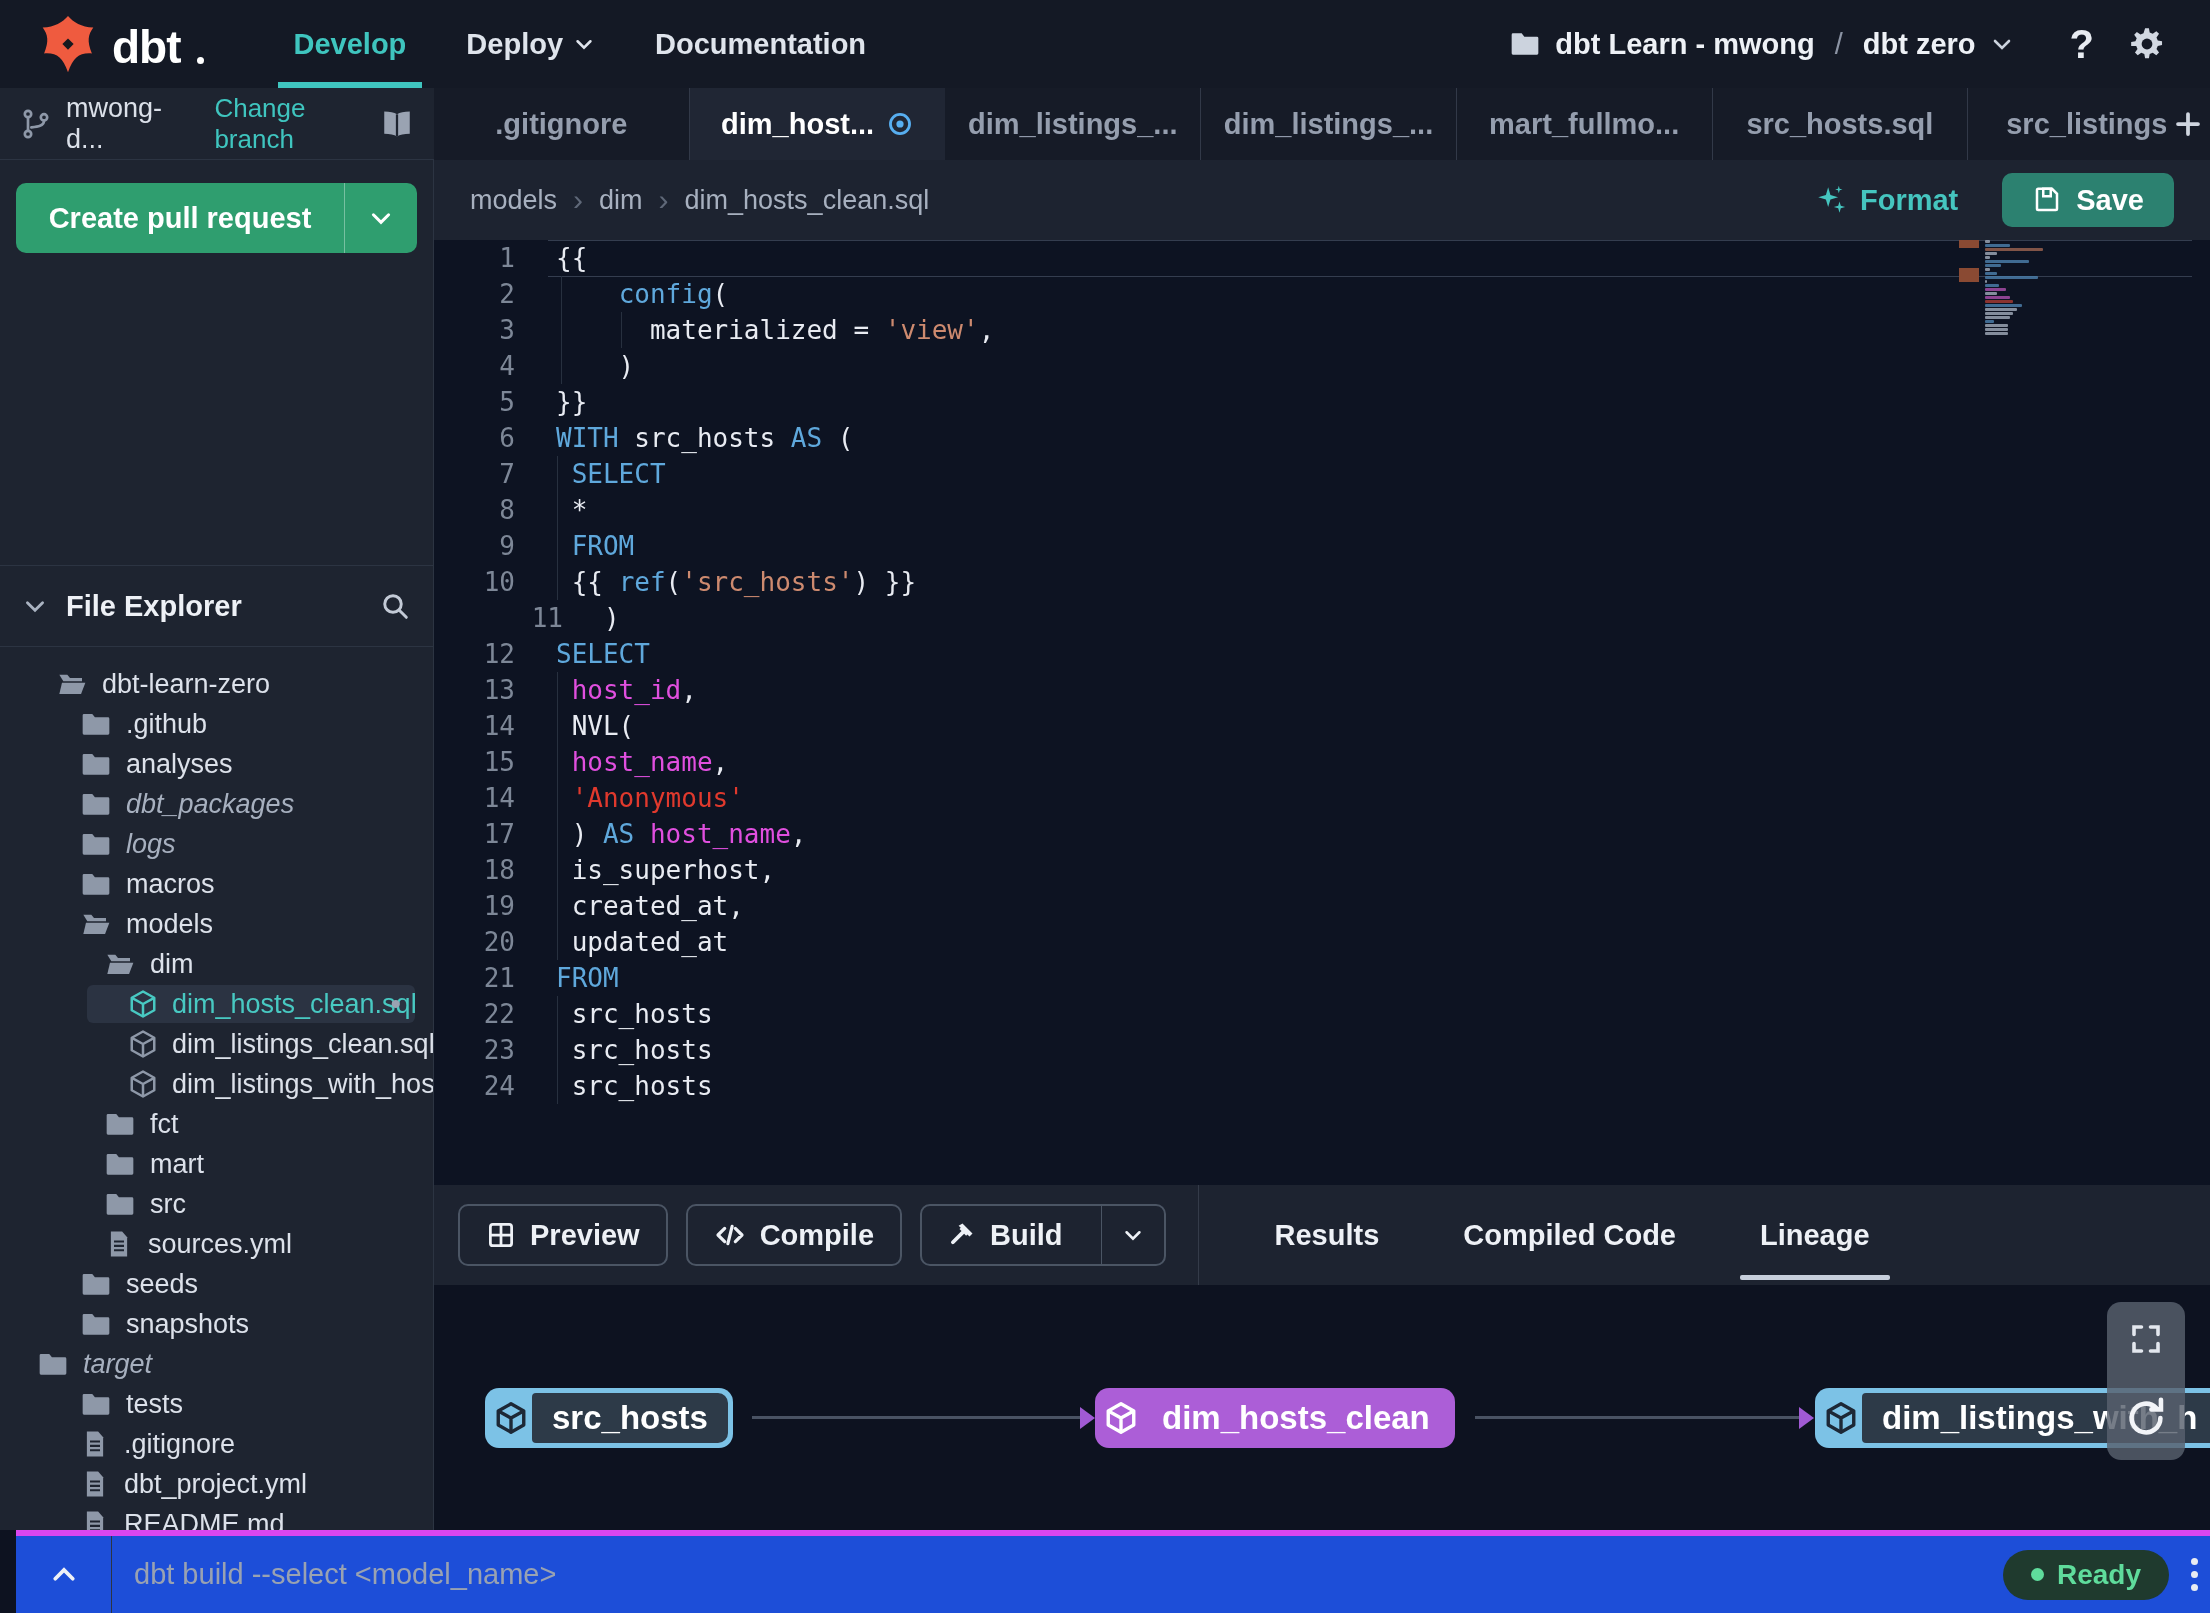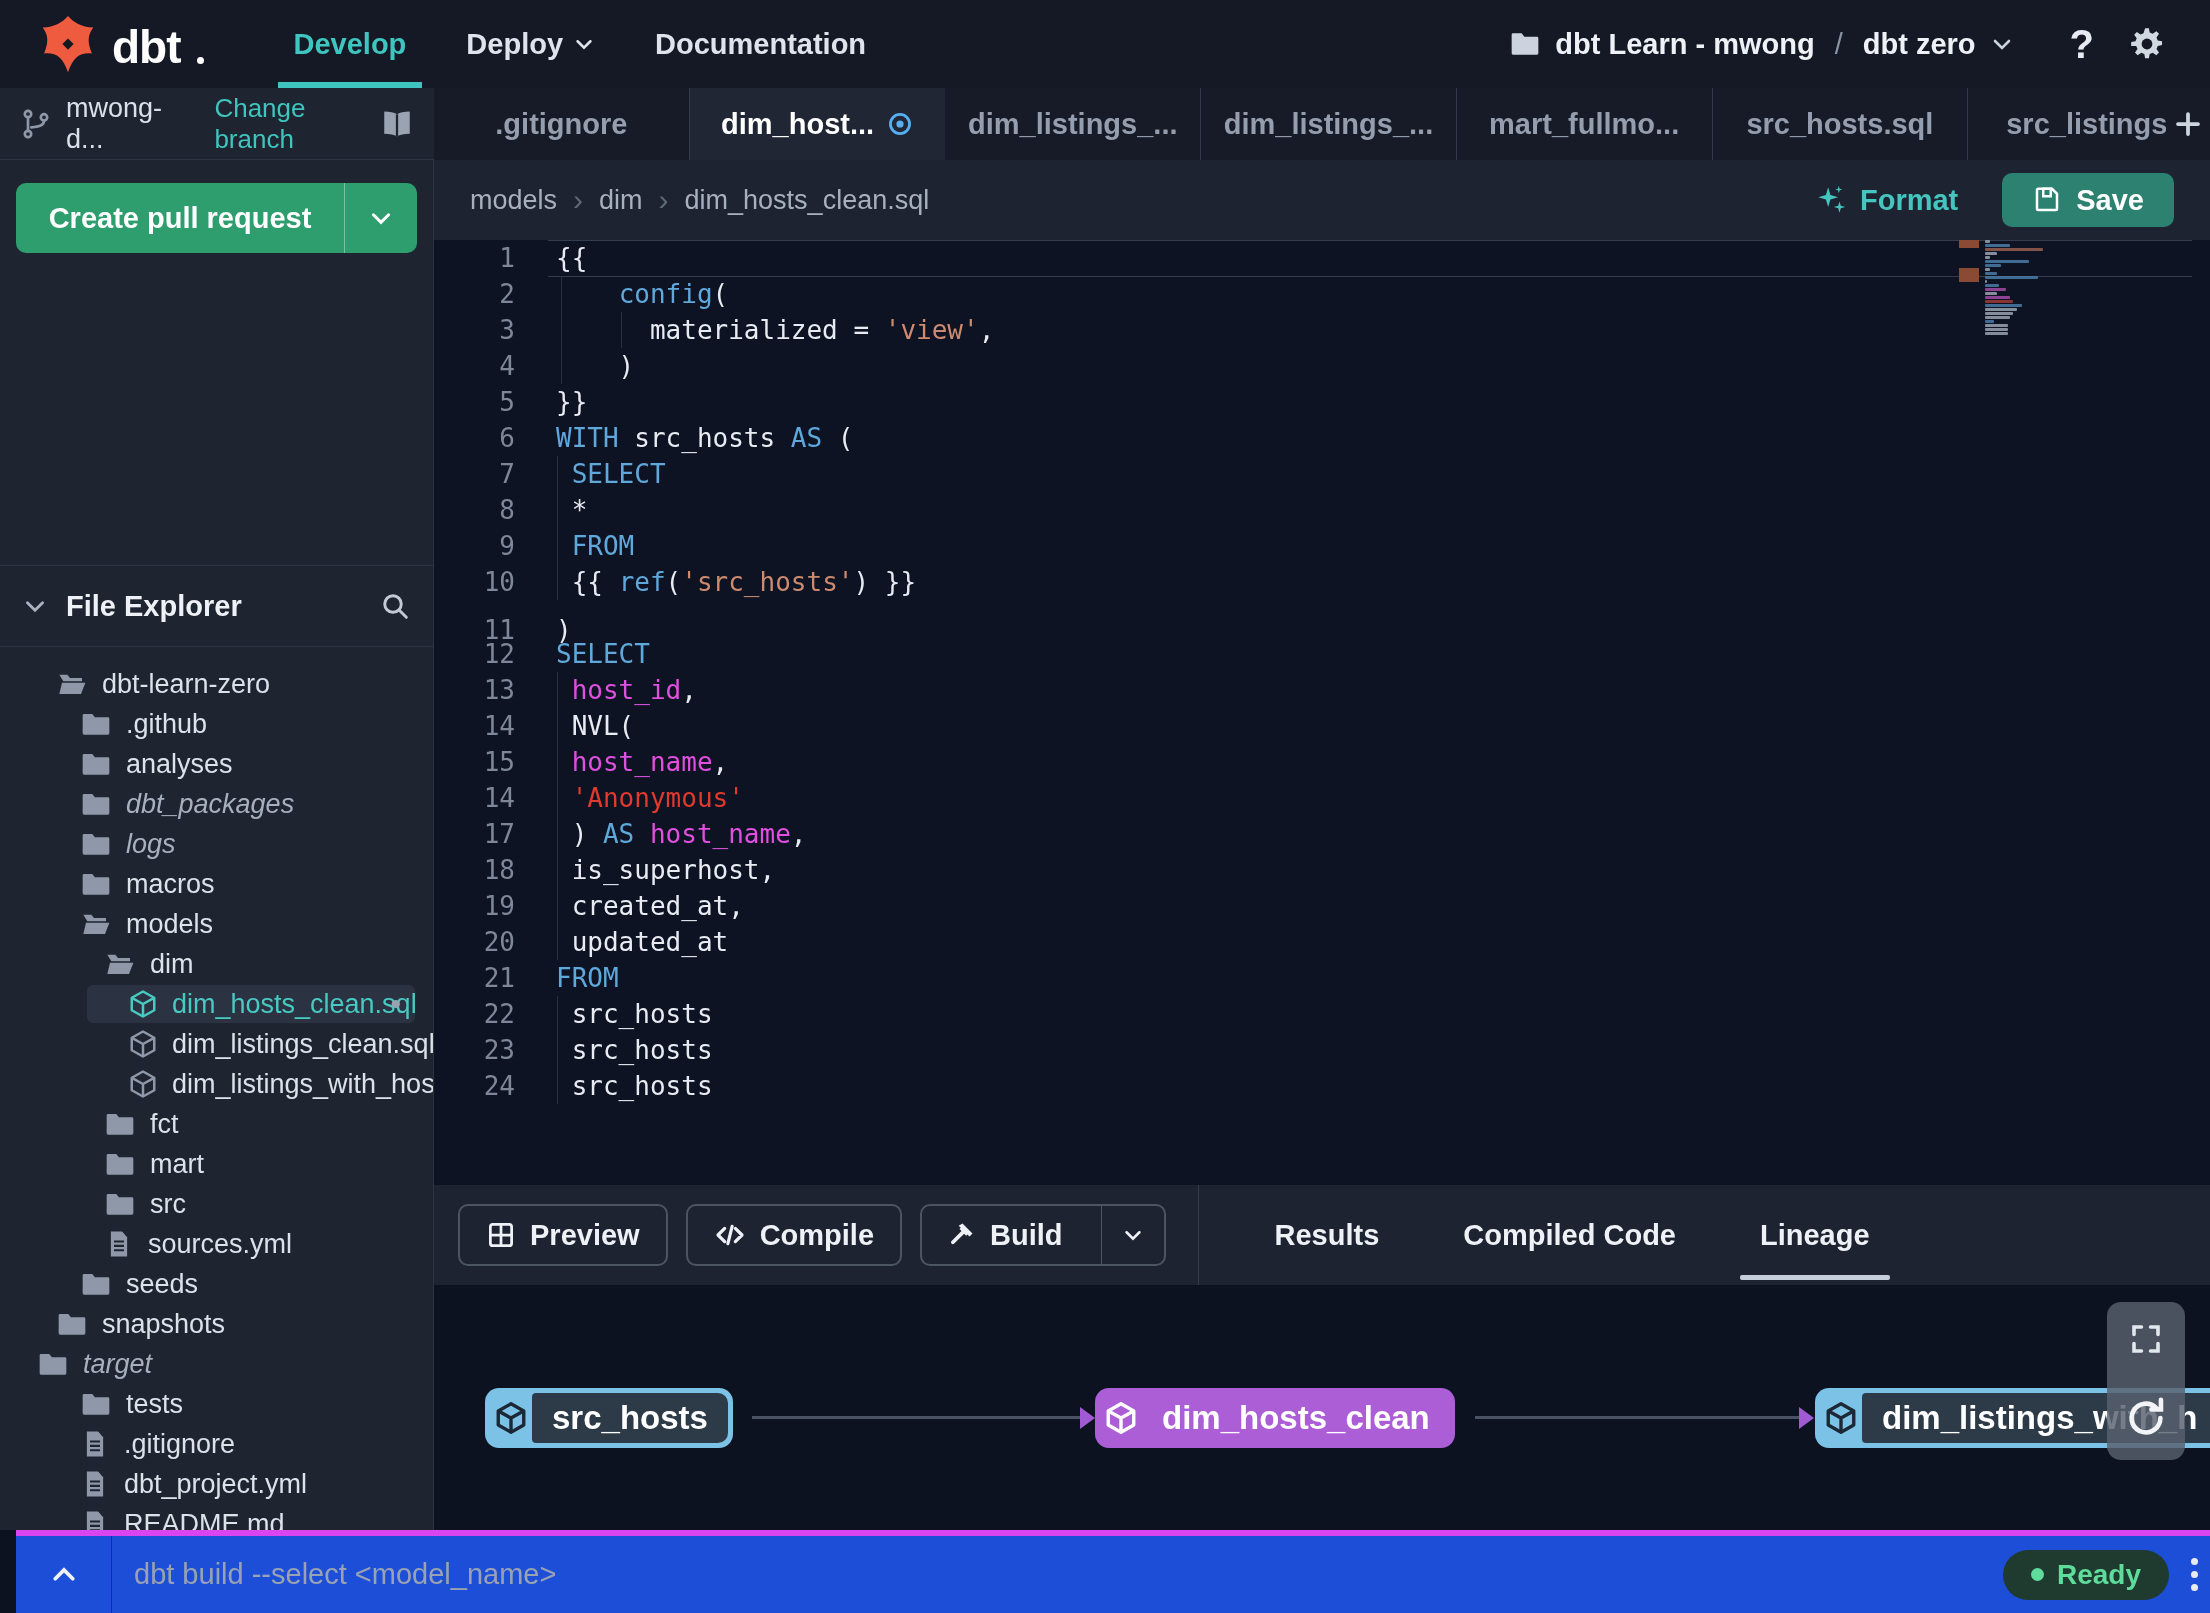--- a/index.html
+++ b/index.html
@@ -337,21 +337,21 @@
           <span class="t-label">sources.yml</span>
         </div>
         <div class="titem" style="padding-left: 80px;">
           <span class="icon t-ic">
             <svg width="32" height="32" viewBox="0 0 24 24" fill="currentColor">
               <path d="M3 4.5h6.2l2 2.5H21a1 1 0 0 1 1 1v11a1 1 0 0 1-1 1H3a1 1 0 0 1-1-1v-13.5a1 1 0 0 1 1-1z"></path>
             </svg>
           </span>
           <span class="t-label">seeds</span>
         </div>
-        <div class="titem" style="padding-left: 56px; text-align: right;">
+        <div class="titem" style="padding-left: 80px; text-align: right;">
           <span class="icon t-ic">
             <svg width="32" height="32" viewBox="0 0 24 24" fill="currentColor">
               <path d="M3 4.5h6.2l2 2.5H21a1 1 0 0 1 1 1v11a1 1 0 0 1-1 1H3a1 1 0 0 1-1-1v-13.5a1 1 0 0 1 1-1z"></path>
             </svg>
           </span>
           <span class="t-label">snapshots</span>
         </div>
         <div class="titem italic" style="padding-left: 37px;">
           <span class="icon t-ic">
             <svg width="32" height="32" viewBox="0 0 24 24" fill="currentColor">
@@ -473,21 +473,21 @@
         <div class="code-row" style="top: 0px;"><div class="ln">1</div><div class="ct"><span class="tok-d">{{</span></div></div>
         <div class="code-row" style="top: 36px;"><div class="ln">2</div><div class="ct"><span class="tok-d">    </span><span class="tok-k">config</span><span class="tok-d">(</span></div></div>
         <div class="code-row" style="top: 72px;"><div class="ln">3</div><div class="ct"><span class="tok-d">      materialized = </span><span class="tok-s">'view'</span><span class="tok-d">,</span></div></div>
         <div class="code-row" style="top: 108px;"><div class="ln">4</div><div class="ct"><span class="tok-d">    )</span></div></div>
         <div class="code-row" style="top: 144px;"><div class="ln">5</div><div class="ct"><span class="tok-d">}}</span></div></div>
         <div class="code-row" style="top: 180px;"><div class="ln">6</div><div class="ct"><span class="tok-k">WITH</span><span class="tok-d"> src_hosts </span><span class="tok-k">AS</span><span class="tok-d"> (</span></div></div>
         <div class="code-row" style="top: 216px;"><div class="ln">7</div><div class="ct"><span class="tok-d"> </span><span class="tok-k">SELECT</span></div></div>
         <div class="code-row" style="top: 252px;"><div class="ln">8</div><div class="ct"><span class="tok-d"> *</span></div></div>
         <div class="code-row" style="top: 288px;"><div class="ln">9</div><div class="ct"><span class="tok-d"> </span><span class="tok-k">FROM</span></div></div>
         <div class="code-row" style="top: 324px;"><div class="ln">10</div><div class="ct"><span class="tok-d"> {{ </span><span class="tok-k">ref</span><span class="tok-d">(</span><span class="tok-s">'src_hosts'</span><span class="tok-d">) }}</span></div></div>
-        <div class="code-row" style="top: 372px;"><div class="ln">11</div><div class="ct"><span class="tok-d">)</span></div></div>
+        <div class="code-row" style="top: 360px; margin-left: 48px;"><div class="ln">11</div><div class="ct"><span class="tok-d">)</span></div></div>
         <div class="code-row" style="top: 396px;"><div class="ln">12</div><div class="ct"><span class="tok-k">SELECT</span></div></div>
         <div class="code-row" style="top: 432px;"><div class="ln">13</div><div class="ct"><span class="tok-d"> </span><span class="tok-m">host_id</span><span class="tok-d">,</span></div></div>
         <div class="code-row" style="top: 468px;"><div class="ln">14</div><div class="ct"><span class="tok-d"> NVL(</span></div></div>
         <div class="code-row" style="top: 504px;"><div class="ln">15</div><div class="ct"><span class="tok-d"> </span><span class="tok-m">host_name</span><span class="tok-d">,</span></div></div>
         <div class="code-row" style="top: 540px;"><div class="ln">14</div><div class="ct"><span class="tok-d"> </span><span class="tok-r">'Anonymous'</span></div></div>
         <div class="code-row" style="top: 576px;"><div class="ln">17</div><div class="ct"><span class="tok-d"> ) </span><span class="tok-k">AS</span><span class="tok-d"> </span><span class="tok-m">host_name</span><span class="tok-d">,</span></div></div>
         <div class="code-row" style="top: 612px;"><div class="ln">18</div><div class="ct"><span class="tok-d"> is_superhost,</span></div></div>
         <div class="code-row" style="top: 648px;"><div class="ln">19</div><div class="ct"><span class="tok-d"> created_at,</span></div></div>
         <div class="code-row" style="top: 684px;"><div class="ln">20</div><div class="ct"><span class="tok-d"> updated_at</span></div></div>
         <div class="code-row" style="top: 720px;"><div class="ln">21</div><div class="ct"><span class="tok-k">FROM</span></div></div>

